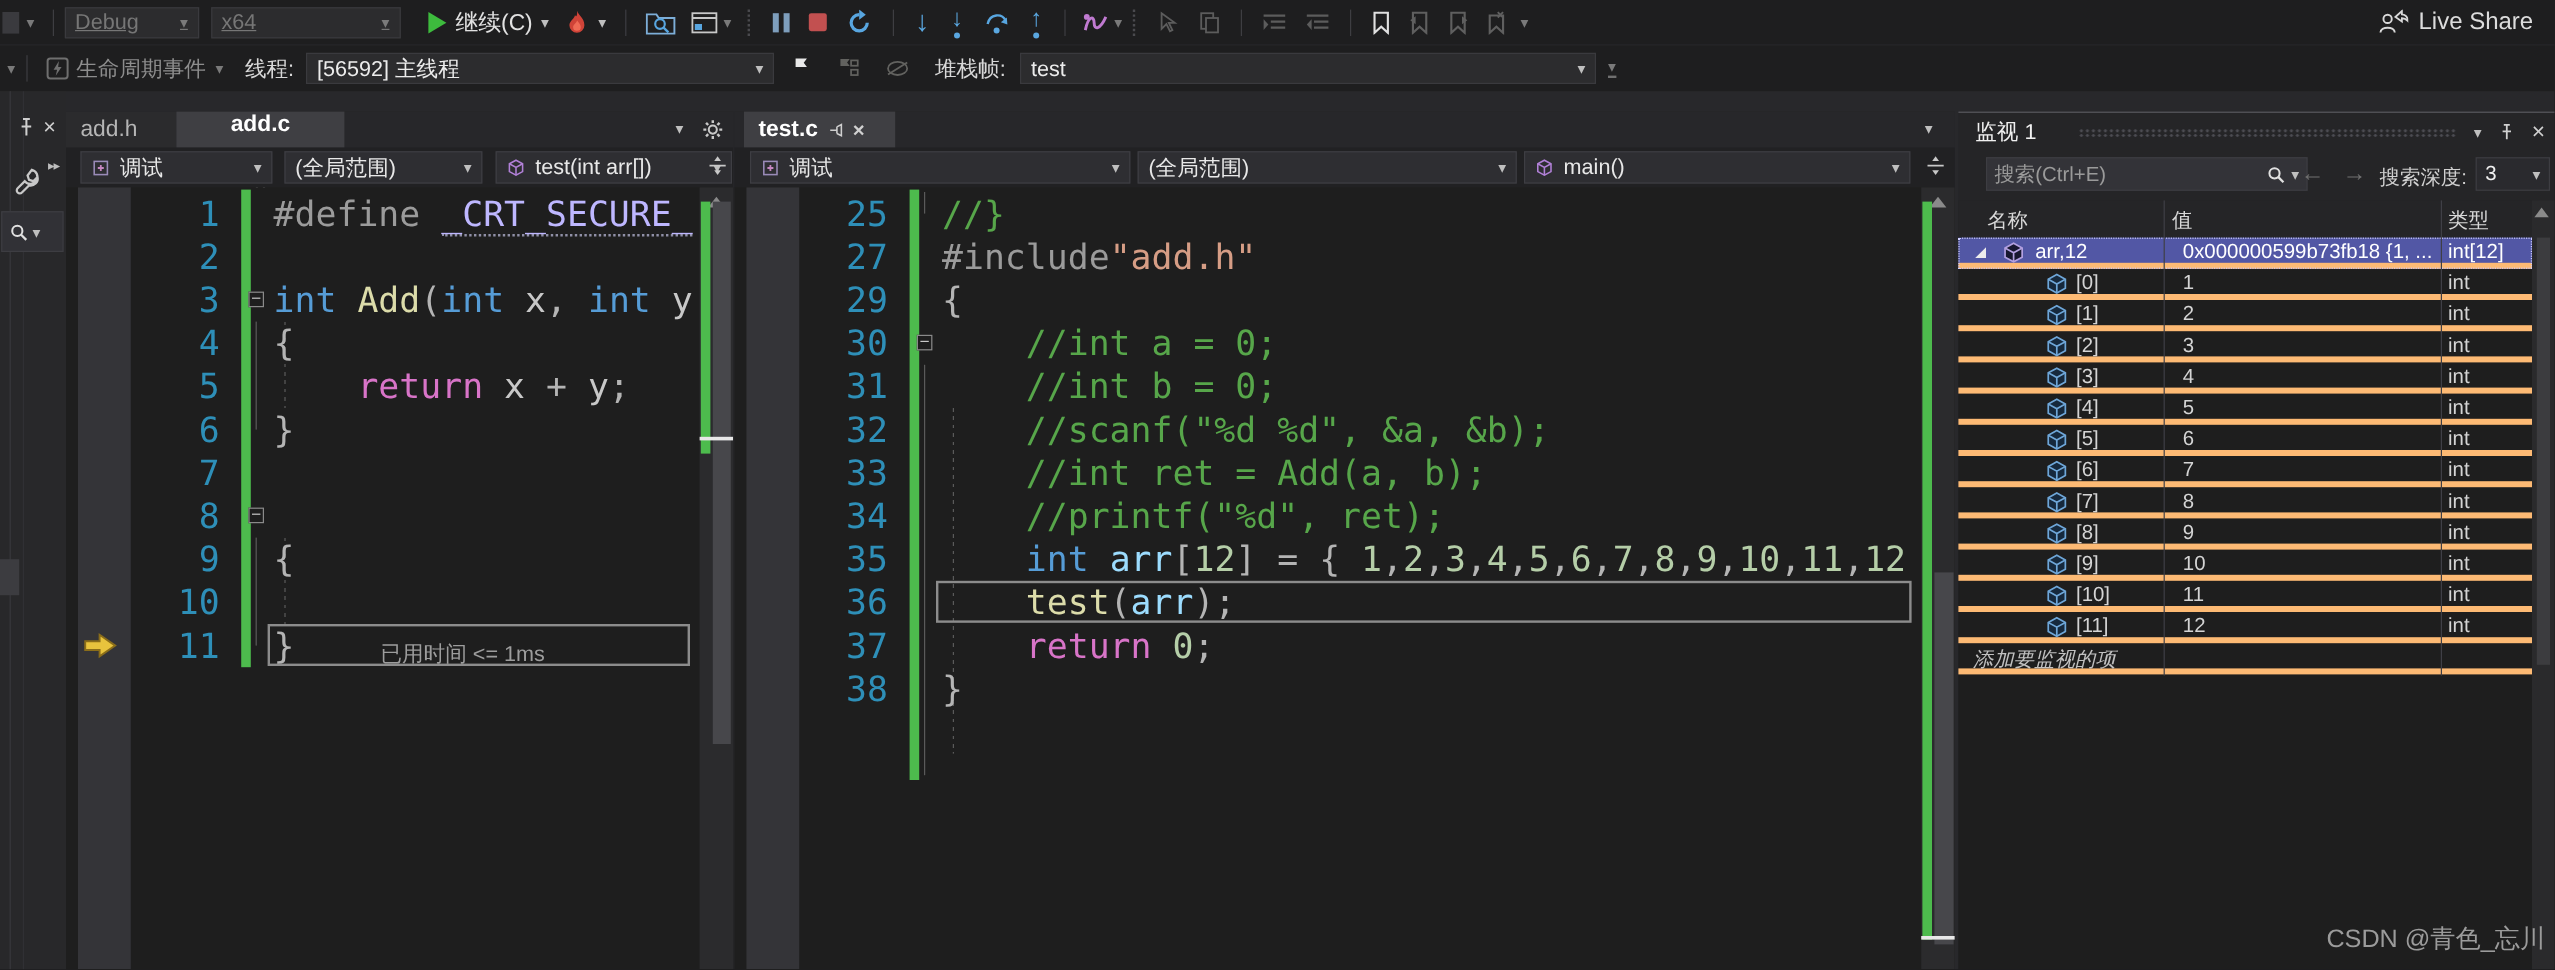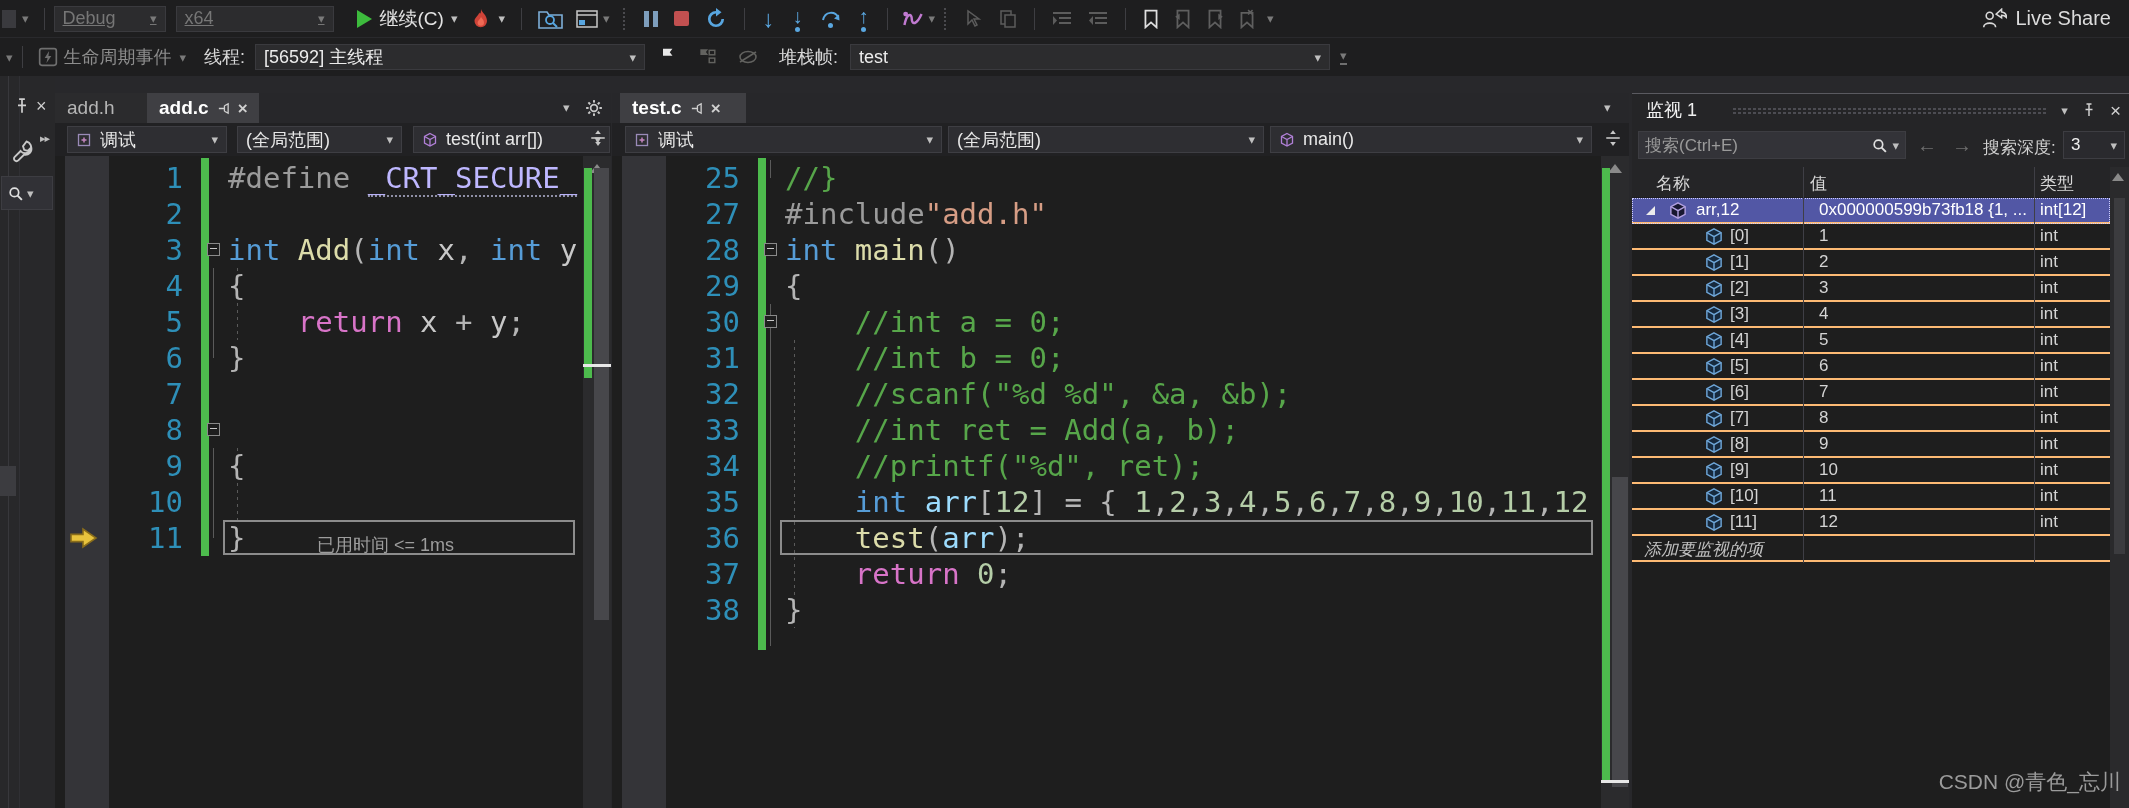--- a/index.html
+++ b/index.html
@@ -81,33 +81,33 @@
   .posmark{position:absolute;height:3px;background:#e8e8e8;}
   .thumb{position:absolute;background:#47474b;}
   
   .watch{position:absolute;left:1632px;top:93px;width:497px;height:715px;background:#252527;border-top:1px solid #5a5a60;box-sizing:border-box;}
   .wtitle{position:absolute;left:0;top:0;right:0;height:32px;display:flex;align-items:center;}
   .wtitle .t{font-size:18px;color:#f0f0f0;margin-left:14px;}
   .grip{position:absolute;left:100px;right:82px;top:13px;height:7px;
         background-image:radial-gradient(#4c4c52 1.2px,transparent 1.4px);background-size:5px 4px;}
   .wicons{position:absolute;right:8px;top:0;height:32px;display:flex;align-items:center;gap:14px;}
   .wsearchrow{position:absolute;left:0;top:32px;right:0;height:38px;}
-  .wsearch{position:absolute;left:6px;top:5px;width:268px;height:28px;background:#333338;border:1px solid #3d3d42;
+  .wsearch{position:absolute;left:23px;top:5px;width:268px;height:28px;background:#333338;border:1px solid #3d3d42;
            box-sizing:border-box;display:flex;align-items:center;font-size:17px;color:#9a9a9a;padding:0 6px;}
   .wsearch .mag{margin-left:auto;display:flex;align-items:center;gap:4px;}
   .navarrow{position:absolute;top:8px;font-size:20px;color:#6f6f6f;}
   .wdepthlbl{position:absolute;left:351px;top:10px;font-size:17px;color:#d0d0d0;}
   .wdepth{position:absolute;left:431px;top:5px;width:62px;height:28px;background:#2a2a2e;border:1px solid #3d3d42;
           box-sizing:border-box;display:flex;align-items:center;justify-content:space-between;padding:0 7px;font-size:17px;color:#f0f0f0;}
   .whdr{position:absolute;left:0;top:73px;right:19px;height:30px;background:#252527;border-bottom:1px solid #3f3f46;
         font-size:17px;color:#d8d8d8;}
   .whdr span{position:absolute;top:5px;}
   .wgrid{position:absolute;left:0;top:103px;right:0;bottom:0;background:#1e1e1e;}
   .wrows{position:absolute;left:0;top:1px;width:478px;}
-  .wrow{position:relative;height:26px;border-bottom:2px solid #fdba74;box-sizing:border-box;font-size:17px;color:#d4d4d4;}
+  .wrow{position:relative;height:26px;border-bottom:5px solid #fdba74;box-sizing:border-box;font-size:17px;color:#d4d4d4;}
   .wrow.sel{background:#5257a5;color:#ffffff;outline:1px dotted #cfcfff;outline-offset:-1px;}
   .wname{position:absolute;left:0;top:0;width:171px;height:26px;}
   .wval{position:absolute;left:171px;top:0;width:231px;height:26px;padding:2px 0 0 16px;box-sizing:border-box;
         white-space:nowrap;overflow:hidden;}
   .wtype{position:absolute;left:402px;top:0;width:76px;height:26px;padding:2px 0 0 6px;box-sizing:border-box;}
   .tri{position:absolute;left:14px;top:8px;width:0;height:0;border-left:9px solid transparent;border-bottom:9px solid #ececec;}
   .cube{position:absolute;top:3px;}
   .k-parent .cube{left:36px;} .k-child .cube{left:72px;}
   .wlab{position:absolute;top:2px;white-space:nowrap;}
   .k-parent .wlab{left:64px;} .k-child .wlab{left:98px;}
@@ -343,21 +343,21 @@
       <span class="car">▾</span>
     </div>
     <span class="band"></span>
   </div>
 
   <div class="egroup eg-left">
     <div class="tabrow">
       <div class="tab inactive" style="left:0;width:92px;">
         <span>add.h</span>
       </div>
-      <div class="tab active" style="left:92px;width:112px;">
+      <div class="tab active" style="left:92px;width:140px;flex-direction:column;">
         <span>add.c</span>
         <span class="ico">
           <svg width="13" height="13" viewBox="0 0 14 14">
               <path d="M2 7 h6 M8 4 v6 M8 4 l4 -2 v10 l-4 -2" stroke="#d0d0d0" stroke-width="1.4" fill="none"></path>
             </svg>
         </span>
         <span class="tclose">×</span>
       </div>
       <span class="car" style="position:absolute;left:508px;top:8px;">▾</span>
       <span class="ico" style="position:absolute;left:530px;top:6px;">
@@ -488,21 +488,20 @@
     </div>
     <div class="codearea">
       <div class="gmargin"></div>
       <div class="chgbar" style="top:2px;height:492px;"></div>
       <div class="guide solid" style="left:158px;top:4px;height:18px;"></div>
       <div class="guide solid" style="left:158px;top:148px;height:342px;"></div>
       <div class="guide dashed" style="left:182px;top:184px;height:288px;"></div>
       <div class="lines">
           <div class="code-line"><span class="ln">25</span><span class="ct"><span class="tk-com">//}</span></span></div>
           <div class="code-line"><span class="ln">27</span><span class="ct"><span class="tk-pp">#include</span><span class="tk-str">"add.h"</span></span></div>
-          <div class="code-line"><span class="ln">28</span><span class="foldbox"></span><span class="ct"><span class="tk-kw">int </span><span class="tk-fn">main</span><span class="tk-pun">()</span></span></div>
           <div class="code-line"><span class="ln">29</span><span class="ct"><span class="tk-pun">{</span></span></div>
           <div class="code-line"><span class="ln">30</span><span class="foldbox"></span><span class="ct"><span class="tk-com">    //int a = 0;</span></span></div>
           <div class="code-line"><span class="ln">31</span><span class="ct"><span class="tk-com">    //int b = 0;</span></span></div>
           <div class="code-line"><span class="ln">32</span><span class="ct"><span class="tk-com">    //scanf("%d %d", &amp;a, &amp;b);</span></span></div>
           <div class="code-line"><span class="ln">33</span><span class="ct"><span class="tk-com">    //int ret = Add(a, b);</span></span></div>
           <div class="code-line"><span class="ln">34</span><span class="ct"><span class="tk-com">    //printf("%d", ret);</span></span></div>
           <div class="code-line"><span class="ln">35</span><span class="ct"><span class="tk-pun">    </span><span class="tk-kw">int </span><span class="tk-var">arr</span><span class="tk-pun">[</span><span class="tk-num">12</span><span class="tk-pun">] = { </span><span class="tk-num">1</span><span class="tk-pun">,</span><span class="tk-num">2</span><span class="tk-pun">,</span><span class="tk-num">3</span><span class="tk-pun">,</span><span class="tk-num">4</span><span class="tk-pun">,</span><span class="tk-num">5</span><span class="tk-pun">,</span><span class="tk-num">6</span><span class="tk-pun">,</span><span class="tk-num">7</span><span class="tk-pun">,</span><span class="tk-num">8</span><span class="tk-pun">,</span><span class="tk-num">9</span><span class="tk-pun">,</span><span class="tk-num">10</span><span class="tk-pun">,</span><span class="tk-num">11</span><span class="tk-pun">,</span><span class="tk-num">12</span></span></div>
           <div class="code-line"><div class="stmt-box"></div><span class="ln">36</span><span class="ct"><span class="tk-pun">    </span><span class="tk-fn">test</span><span class="tk-pun">(</span><span class="tk-var">arr</span><span class="tk-pun">);</span></span></div>
           <div class="code-line"><span class="ln">37</span><span class="ct"><span class="tk-pun">    </span><span class="tk-ctrl">return </span><span class="tk-num">0</span><span class="tk-pun">;</span></span></div>
           <div class="code-line"><span class="ln">38</span><span class="ct"><span class="tk-pun">}</span></span></div>

